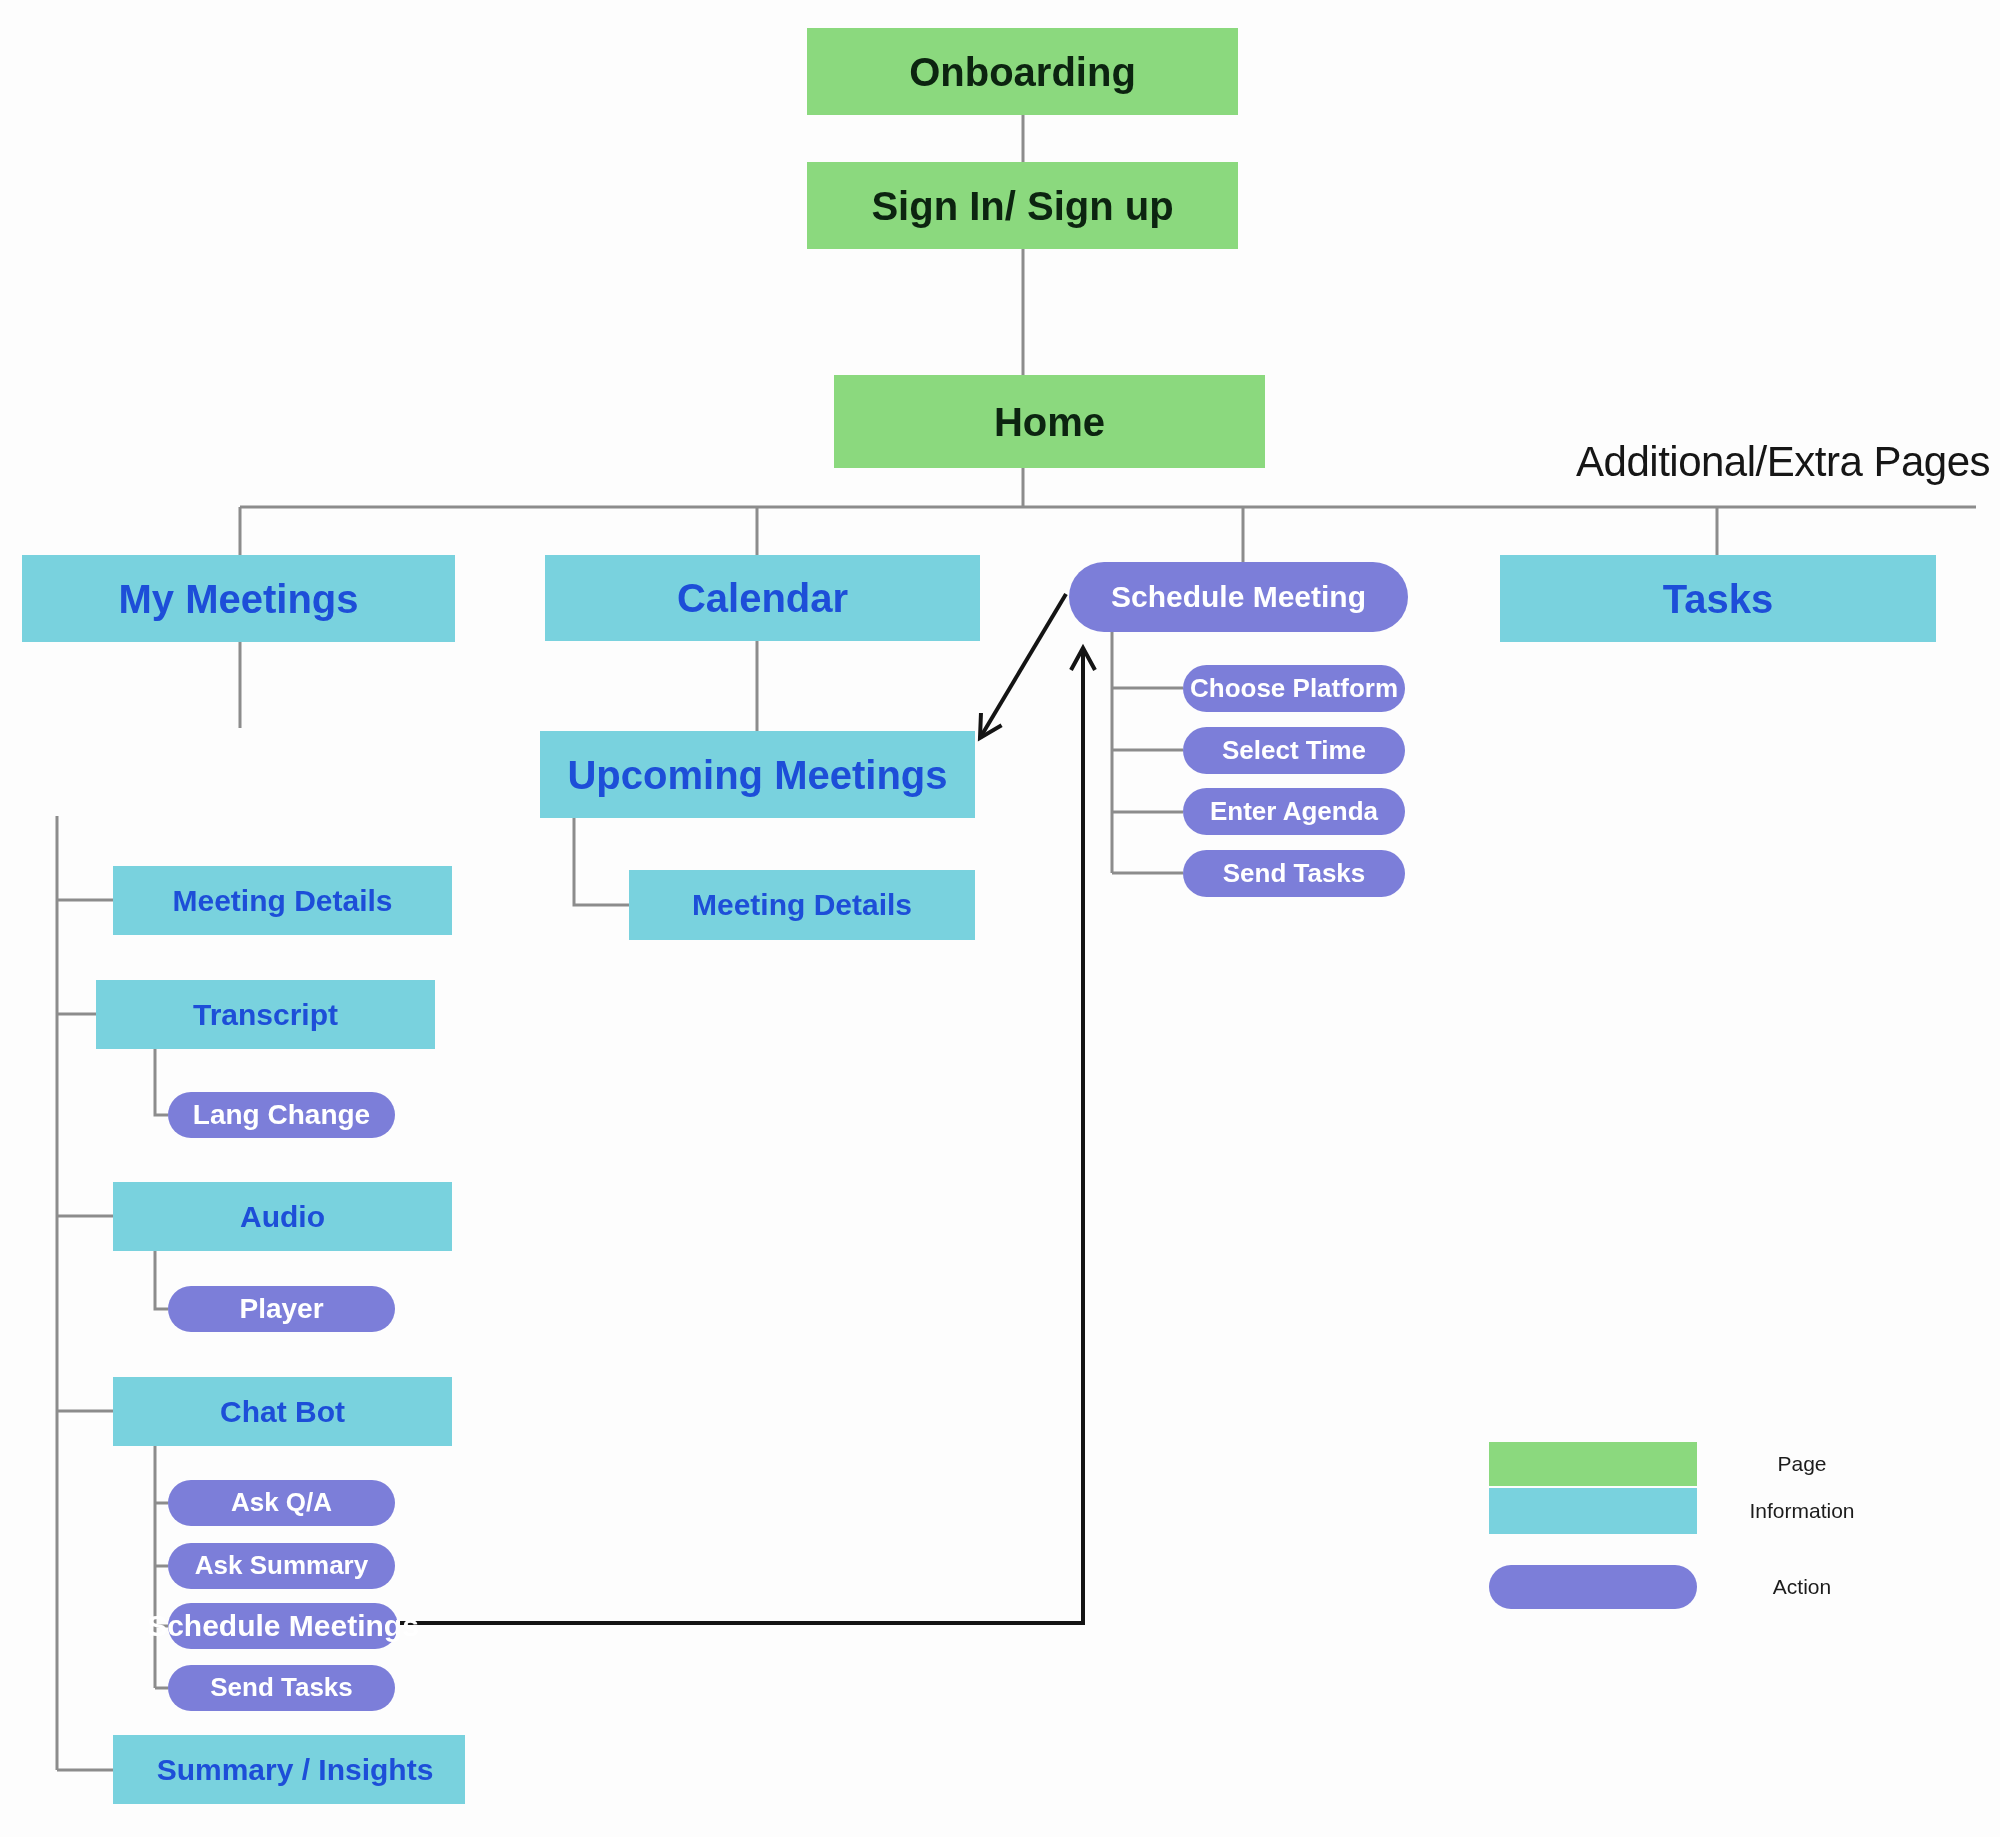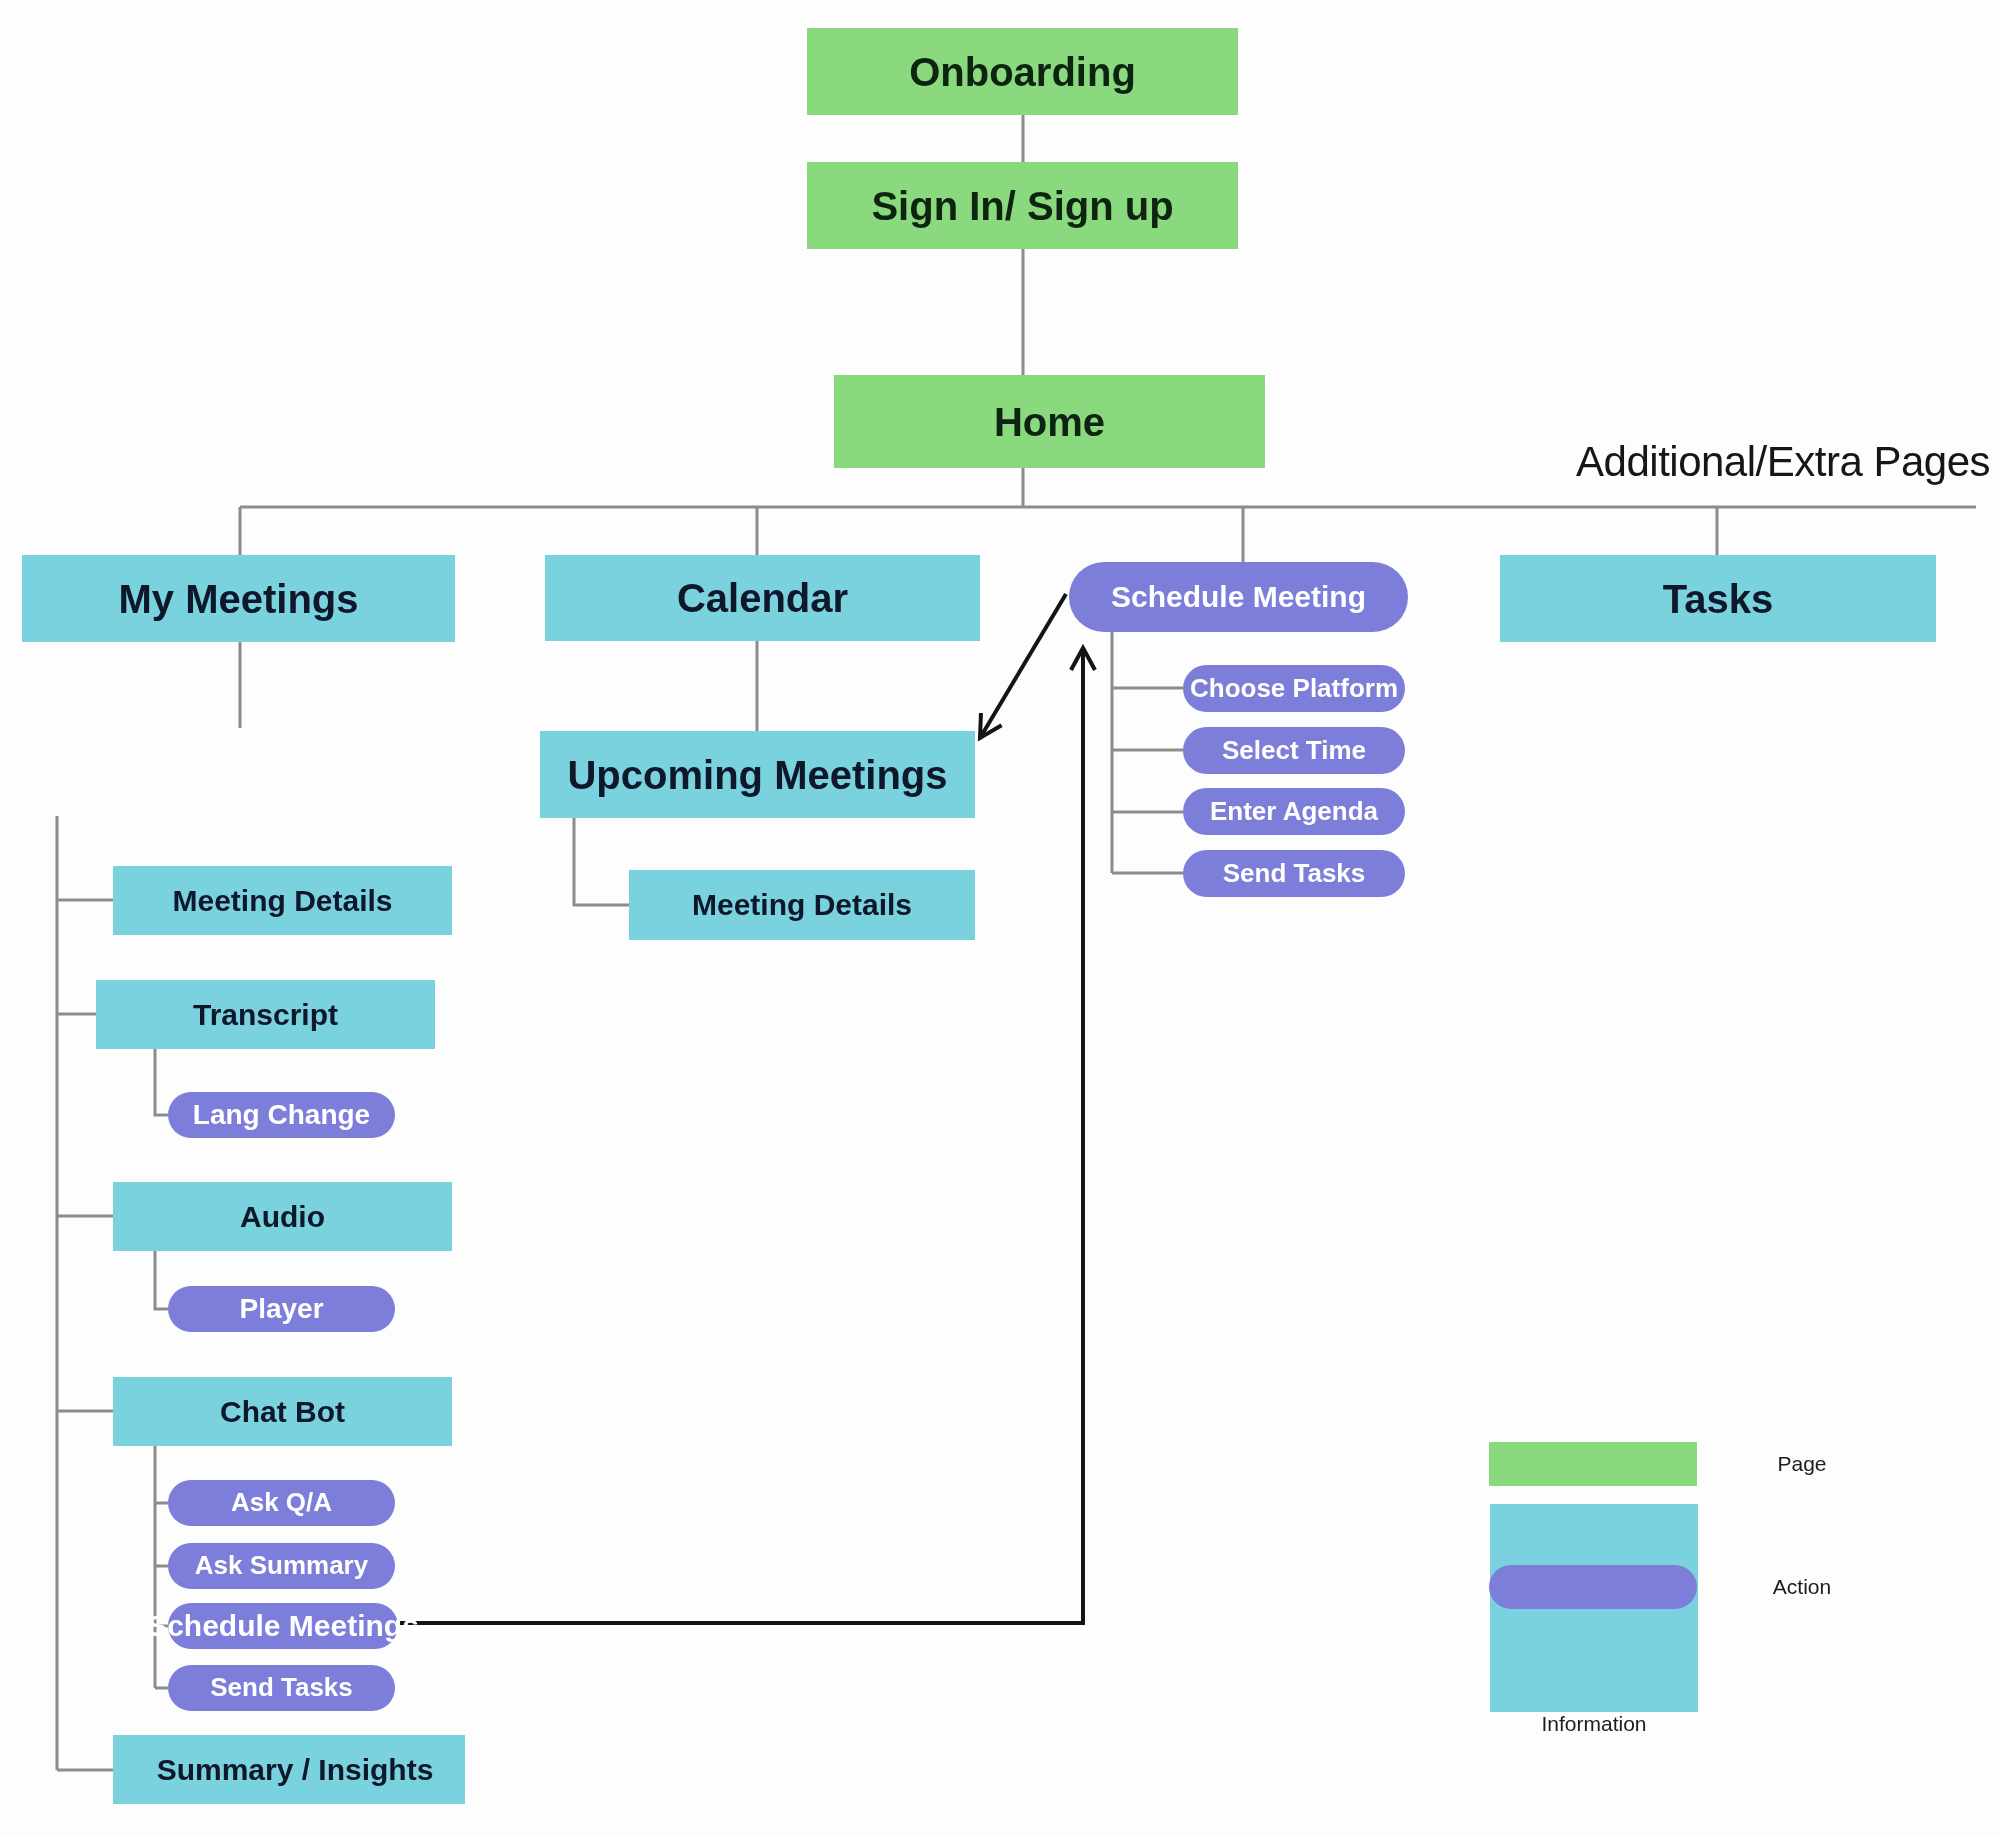--- a/index.html
+++ b/index.html
@@ -8,21 +8,21 @@
     font-family:"Liberation Sans","DejaVu Sans",sans-serif;
   }
   #wires{position:absolute;left:0;top:0;z-index:0;}
   .wire{stroke:var(--connector,#8c8c8c);stroke-width:3;fill:none;}
   .arrow{stroke:var(--arrow,#141414);stroke-width:4;fill:none;}
   .node{
     position:absolute;z-index:1;display:flex;align-items:center;justify-content:center;
     text-align:center;font-weight:600;line-height:1.05;white-space:nowrap;
   }
   .page{background:var(--page,#8bd97e);color:#0c2410;font-size:40px;}
-  .info{background:var(--information,#79d2de);color:#0f172a;}
+  .info{background:var(--information,#79d2de);color:#1d4ed8;}
   .info-lg{font-size:40px;}
   .info-md{font-size:30px;}
   .action{background:var(--action,#7c7ed9);color:#ffffff;border-radius:999px;}
   .action-lg{font-size:30px;}
   .action-sm{font-size:26px;}
   .action-xs{font-size:30px;text-align:right;}
 
   
   #n-onboarding{left:807px;top:28px;width:431px;height:87px;}
   #n-signin{left:807px;top:162px;width:431px;height:87px;}
@@ -60,21 +60,21 @@
     text-align:right;font-size:42px;font-weight:500;color:#161616;letter-spacing:-0.5px;
   }
   #legend{position:absolute;z-index:1;left:1489px;top:1442px;width:420px;}
   .legend-row{position:absolute;left:0;display:flex;align-items:center;}
   .legend-swatch{width:208px;flex:0 0 208px;}
   .legend-label{
     display:block;width:210px;text-align:center;
     font-size:21px;font-weight:500;color:#1c1c1c;
   }
   #legend-row-page{top:0;}
-  #legend-row-info{top:62px;flex-direction:column;}
+  #legend-row-info{top:46px;}
   #legend-row-action{top:123px;}
   .sw-page{height:44px;background:var(--page,#8bd97e);}
   .sw-info{height:46px;background:var(--information,#79d2de);}
   .sw-action{height:44px;background:var(--action,#7c7ed9);border-radius:999px;}
 </style>
 </head>
 <body>
 
 <div id="canvas">
 

